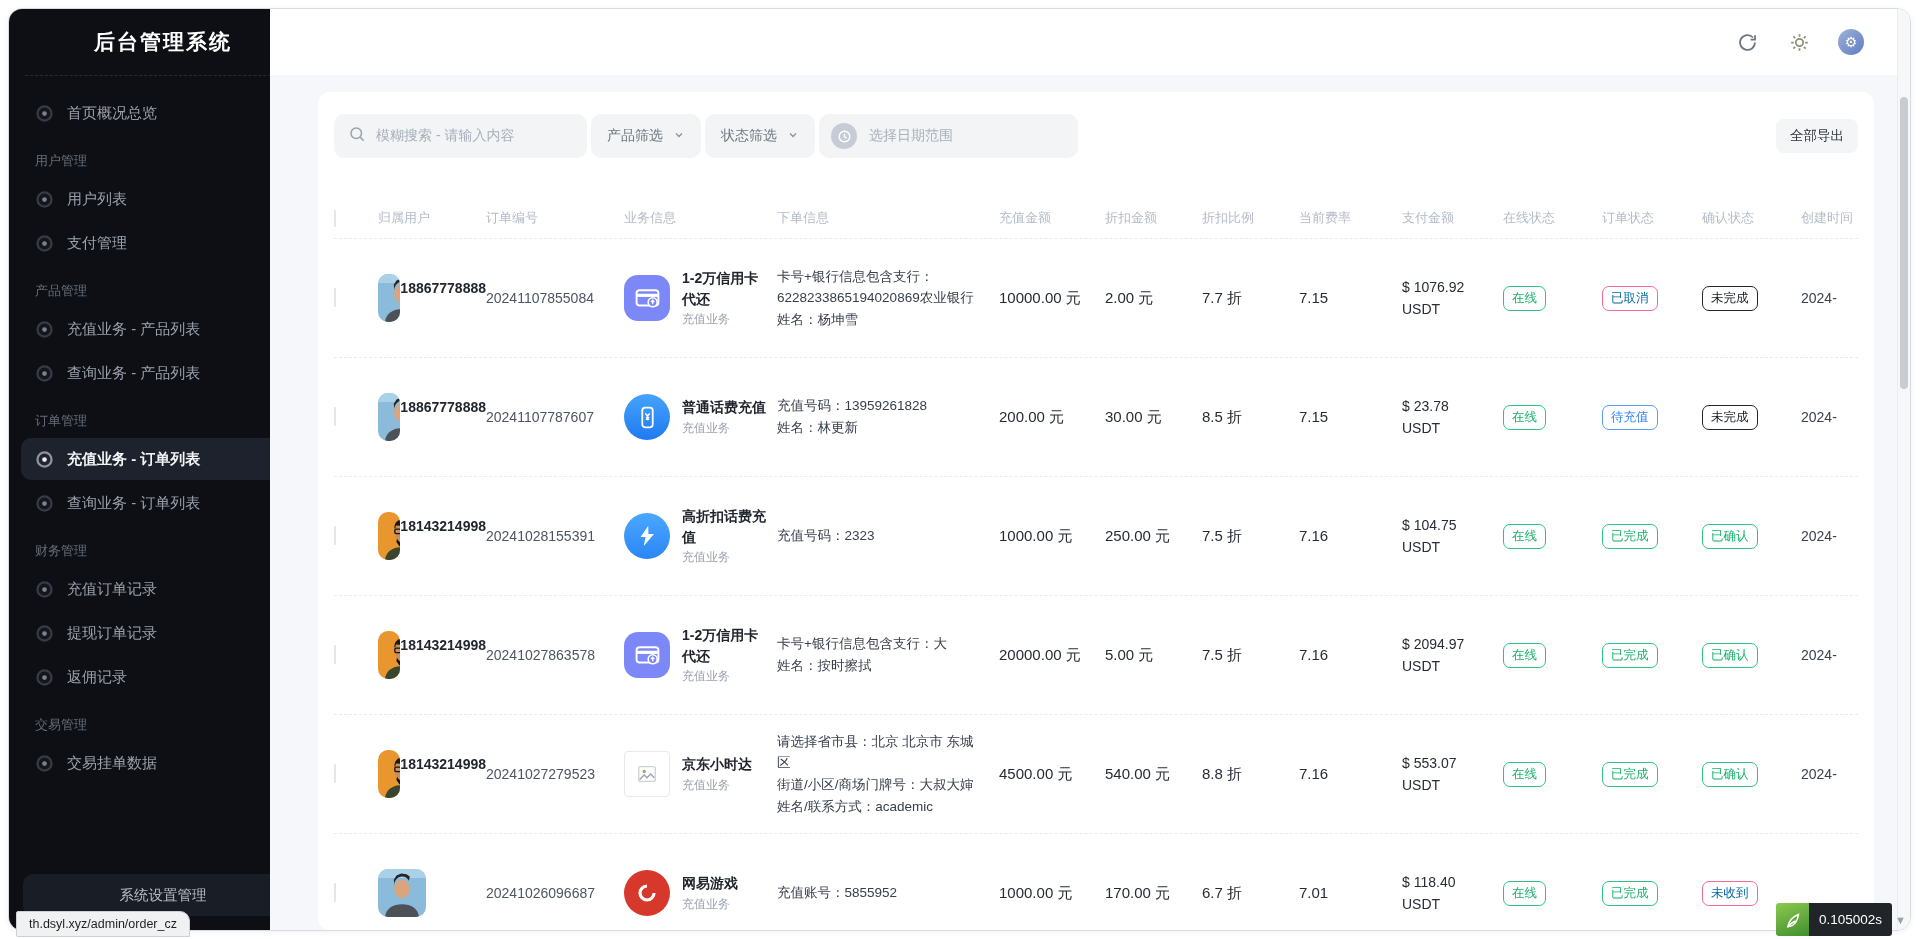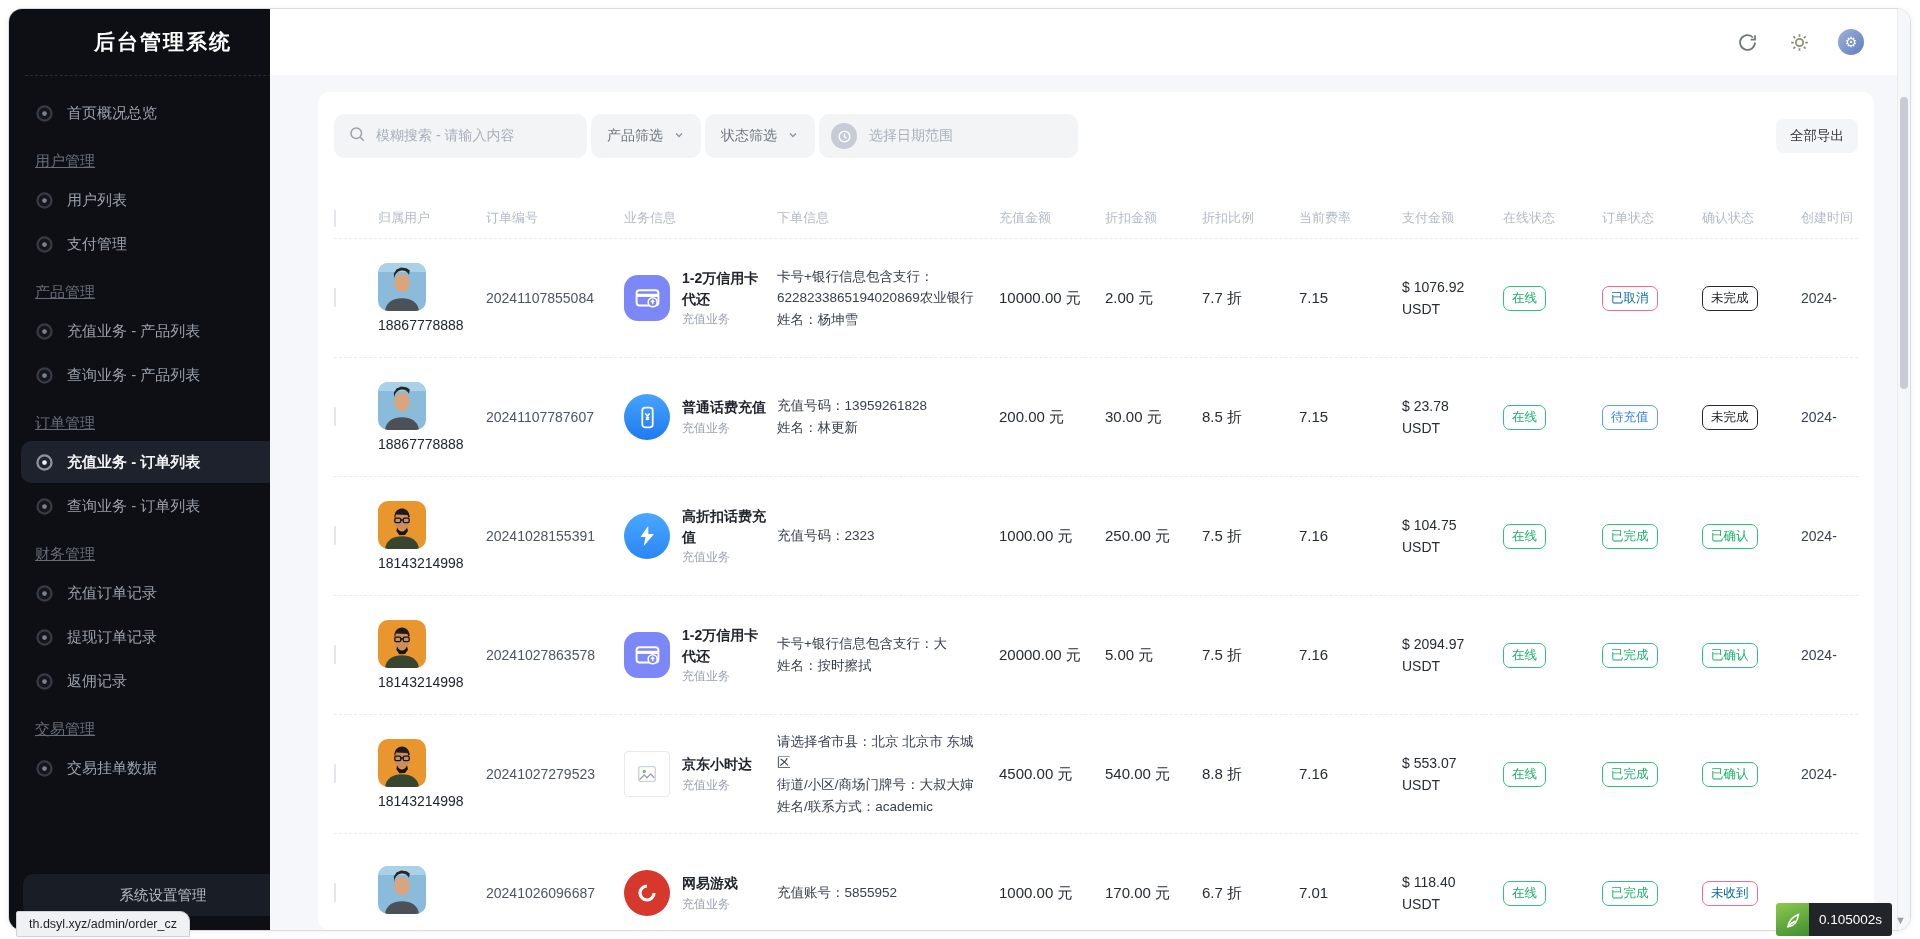--- a/index.html
+++ b/index.html
@@ -10,21 +10,21 @@
   .window { position:absolute; left:8px; top:8px; width:1903px; height:923px;
     background:#ffffff; border:1px solid #d8dbe0; border-radius:14px; overflow:hidden;
     box-shadow:0 1px 6px rgba(0,0,0,.06); }
 
   
   .sidebar { position:absolute; left:0; top:0; bottom:0; width:308px; background:#0d0f14; }
   .sb-title { height:58px; line-height:66px; text-align:center; color:#ffffff;
     font-size:21px; font-weight:700; letter-spacing:2px; }
   .sb-divider { border-top:1px dashed #272b33; margin:8px 16px 6px; }
   .nav { padding:8px 10px 0; }
-  .nav-section { color:#666d79; font-size:15px; padding:16px 16px 6px;text-decoration:underline; }
+  .nav-section { color:#666d79; font-size:13px; padding:16px 16px 6px; }
   .nav-item { display:flex; align-items:center; gap:13px; height:42px; margin:2px 2px;
     padding:0 14px; border-radius:10px; color:#9aa1ac; font-size:15px; cursor:pointer; }
   .nav-item.active { background:#1e222c; color:#f3f4f6; font-weight:700; }
   .nav-ic { display:flex; align-items:center; }
   .sb-footer { position:absolute; left:14px; right:14px; bottom:14px; height:42px;
     background:#191d25; border-radius:10px; color:#b8bec8; font-size:14.5px;
     display:flex; align-items:center; justify-content:center; cursor:pointer; }
   .sb-thumb { position:absolute; right:3px; top:95px; width:4px; height:185px;
     background:#3c414b; border-radius:2px; }
 
@@ -58,21 +58,21 @@
     cursor:pointer; }
 
   
   .table { padding:0 16px; --cols:44px 108px 138px 153px 222px 106px 97px 97px 103px 101px 99px 100px 99px 110px; }
   .thead { display:grid; grid-template-columns:var(--cols); align-items:center;
     margin-top:40px; height:40px; color:#b4bbc7; font-size:13px; font-weight:500; }
   .trow { display:grid; grid-template-columns:var(--cols); align-items:center;
     min-height:119px; padding:12px 0; border-top:1px dashed #e9ebef; }
   .cbx { width:20px; height:20px; border-radius:6px; background:#edeff3;
     border:1px solid #e3e6ea; cursor:pointer; }
-  .user-cell { display:flex; flex-direction:column; }
+  .user-cell { display:flex; flex-direction:row;font-weight:bold; }
   .avatar { width:48px; height:48px; border-radius:10px; overflow:hidden; }
   .phone { margin-top:6px; color:#21262e; font-size:14px; }
   .order-no { color:#4d5562; font-size:14px; }
   .biz { display:flex; align-items:center; gap:12px; padding-right:10px; }
   .biz-ic { width:46px; height:46px; flex:0 0 46px; display:flex; align-items:center;
     justify-content:center; border-radius:14px; }
   .biz-ic.sq-indigo { background:#7d88f8; }
   .biz-ic.rd-blue { border-radius:50%; background:linear-gradient(180deg,#46a3fc,#1f7af0); }
   .biz-ic.rd-blue2 { border-radius:50%; background:linear-gradient(180deg,#4aa8ff,#2b86f6); }
   .biz-ic.rd-red { border-radius:50%; background:#d6382c; }

